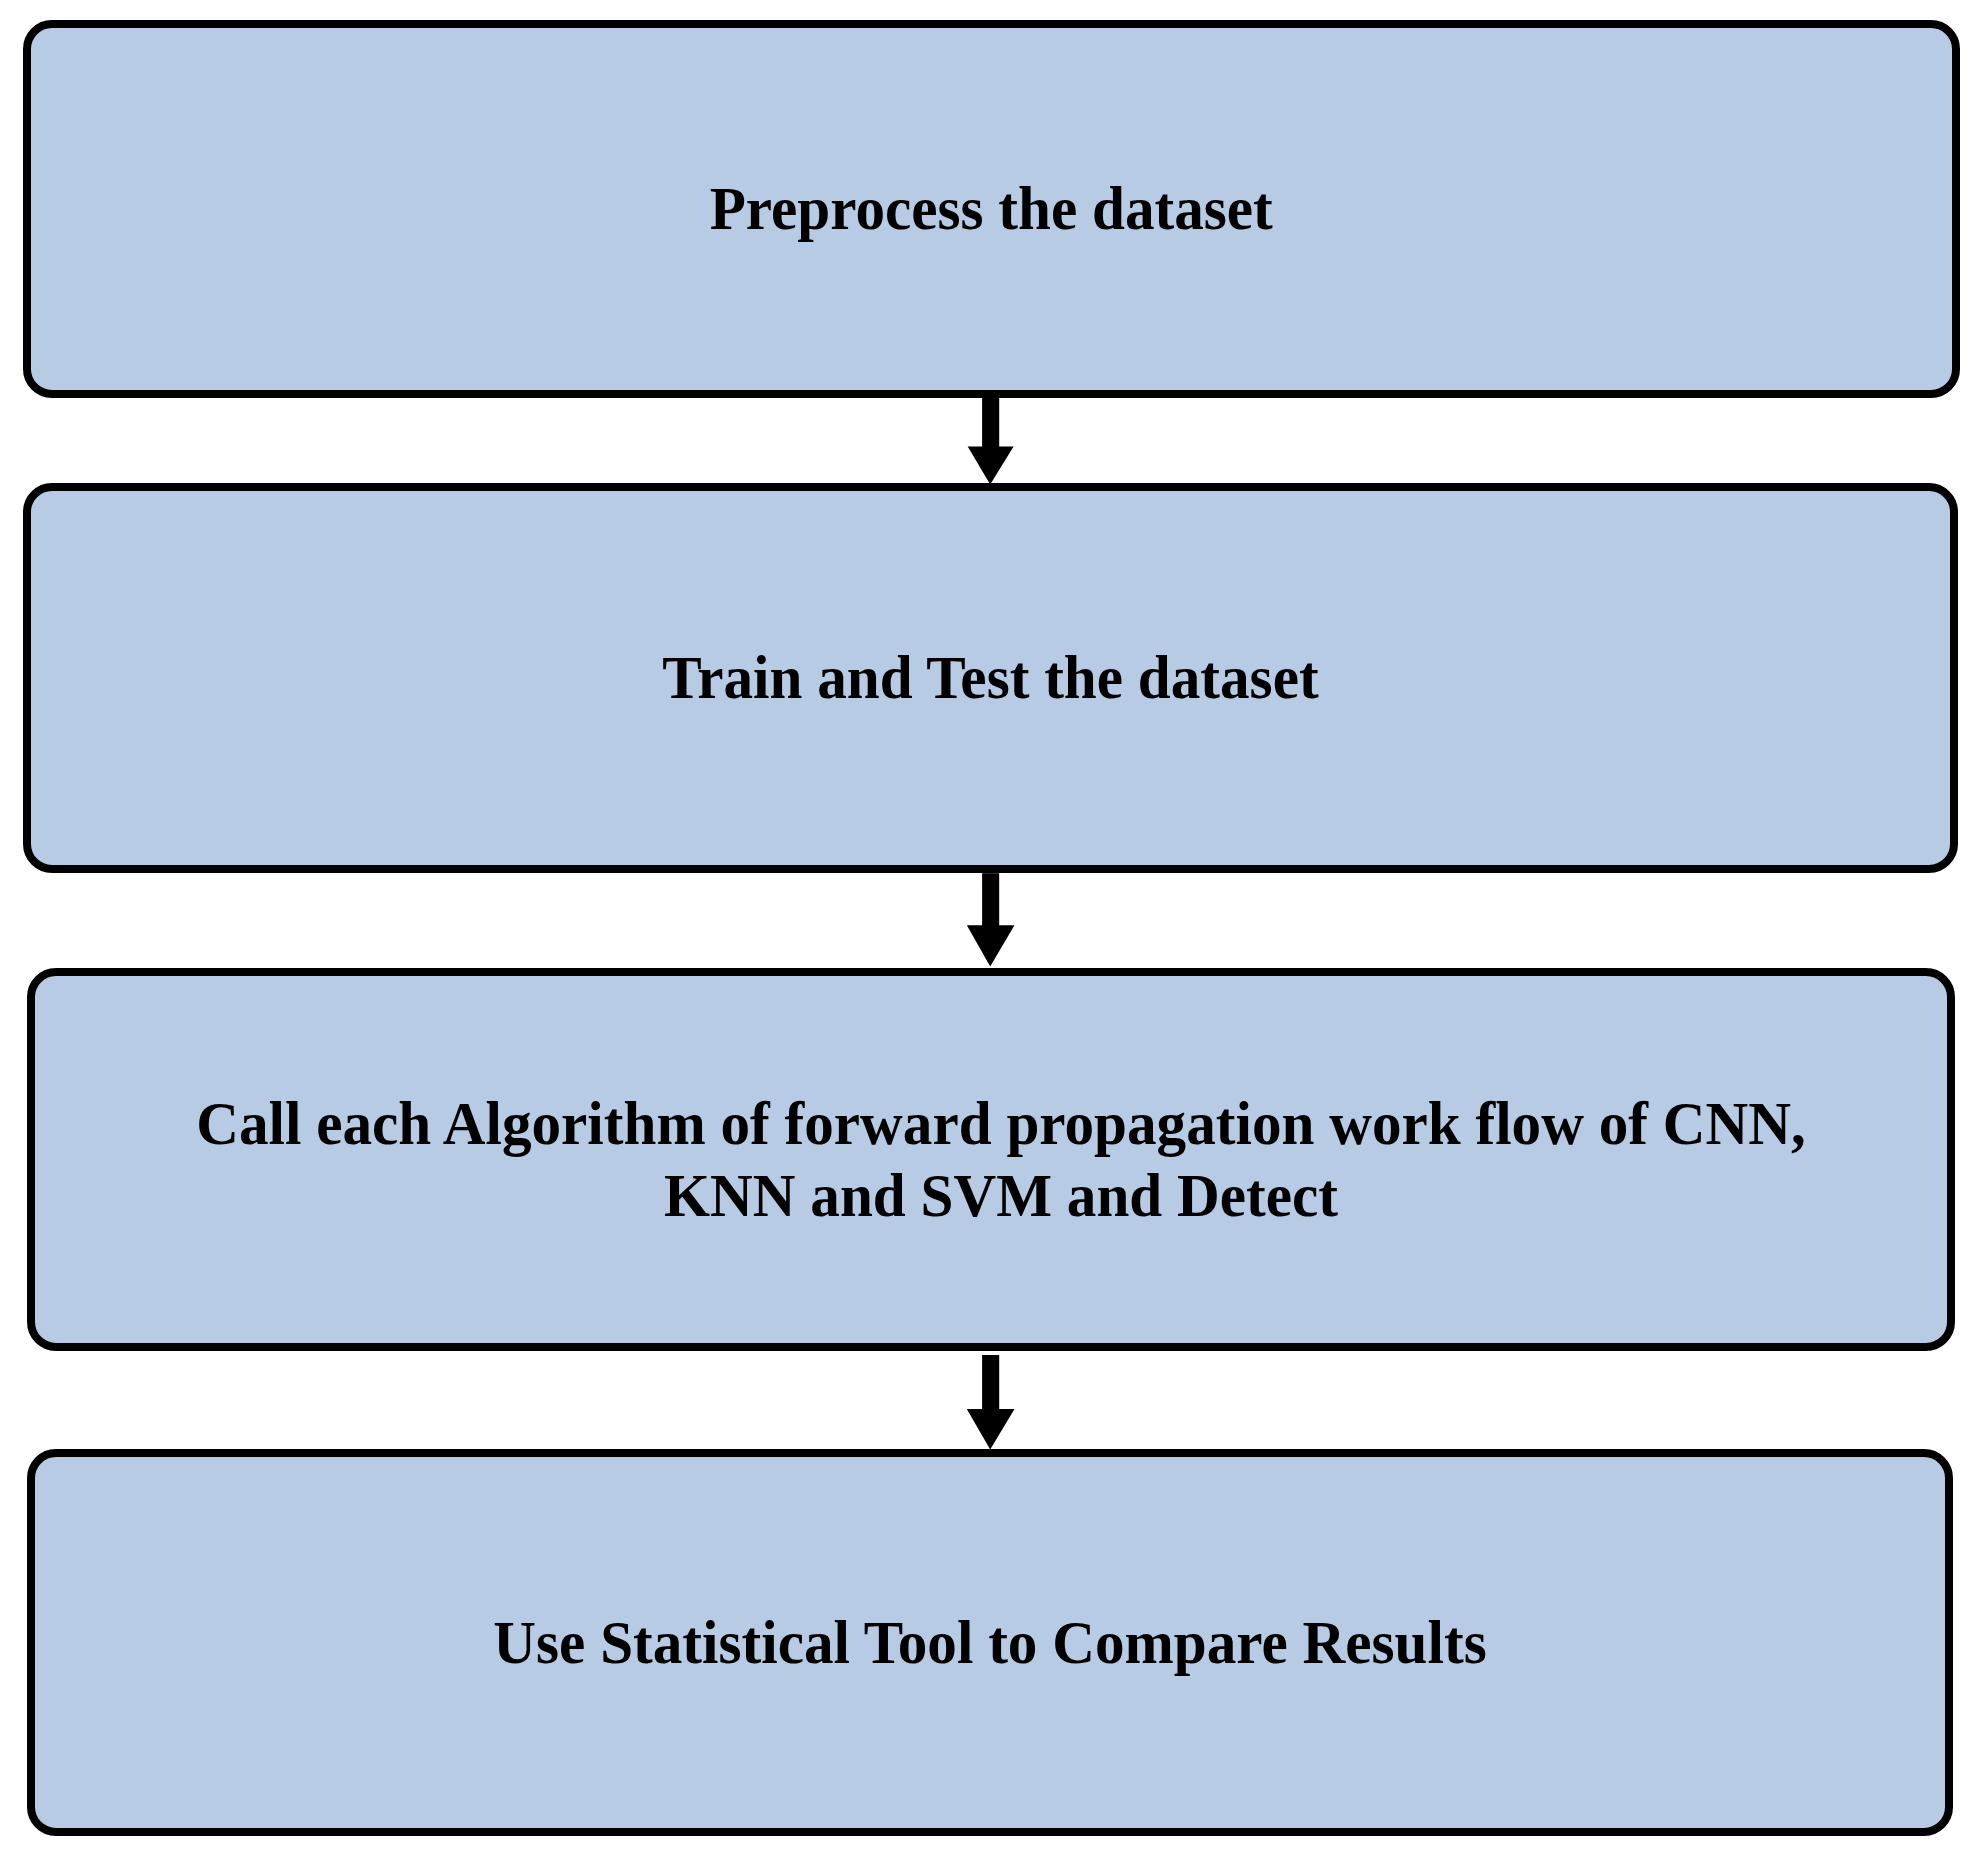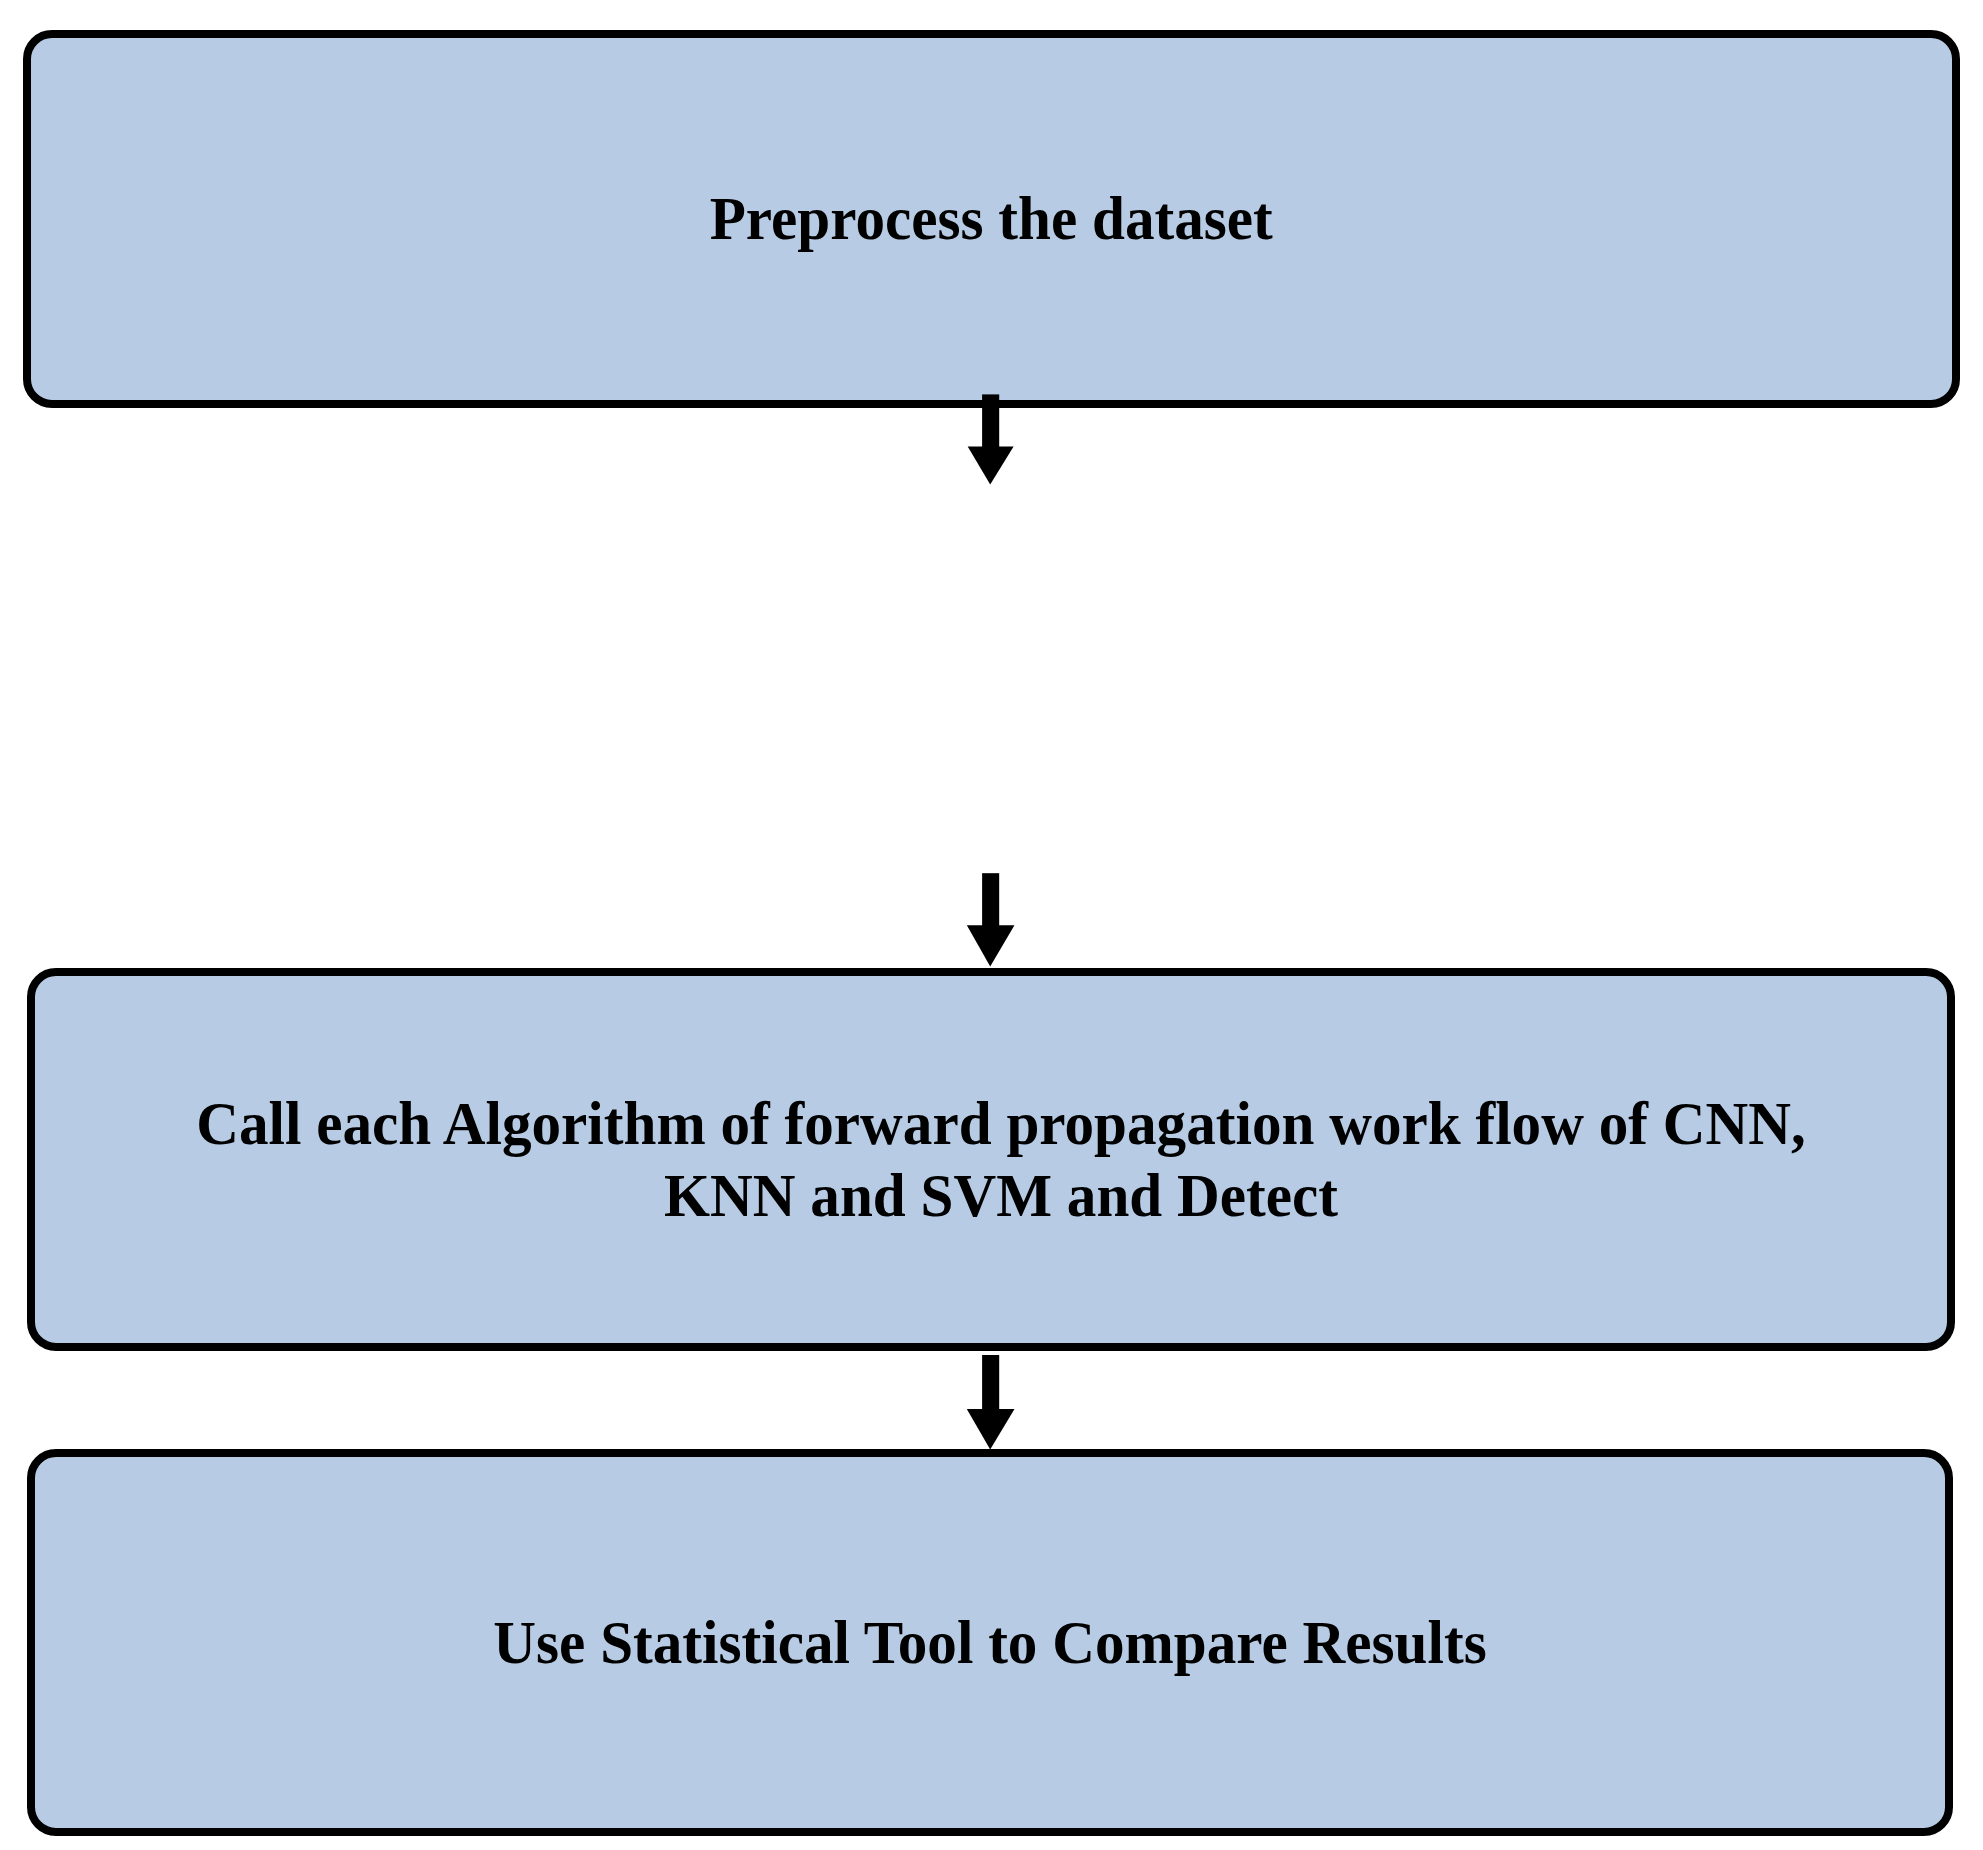--- a/index.html
+++ b/index.html
@@ -34,21 +34,21 @@
     font-family: "Liberation Serif", "DejaVu Serif", serif;
     font-weight: bold;
     font-size: 61px;
     line-height: 1.18;
     color: #000000;
     letter-spacing: 0px;
     padding: 0 36px;
     transform: scaleX(0.97);
   }
   
-  #node-1 { left: 22.5px;  top: 30px;   width: 1937px; height: 378px; }
+  #node-1 { left: 22.5px;  top: 20px;   width: 1937px; height: 378px; }
   #node-2 { left: 22.5px;  top: 483px;  width: 1935px; height: 390px; }
   #node-3 { left: 27px;  top: 968px; width: 1928px; height: 383px; padding-left: 20px; }
   #node-4 { left: 27px;  top: 1449px; width: 1926px; height: 387px; }
 
   #node-3 .node-label { padding: 0 54px; }
 
   .connector {
     position: absolute;
     left: 0;
     width: 1984px;
@@ -70,20 +70,23 @@
 
   <div class="connector" id="connector-1">
     <svg width="1984" height="99" viewBox="0 0 2204 110" xmlns="http://www.w3.org/2000/svg" aria-hidden="true">
       <g>
         <rect x="1091" y="6" width="19" height="62" fill="#000000"></rect>
         <polygon points="1075,64 1126,64 1100,106" fill="#000000"></polygon>
       </g>
     </svg>
   </div>
 
+  <div class="node" id="node-2">
+    <span class="node-label">Train and Test the dataset</span>
+  </div>
 
   <div class="connector" id="connector-2">
     <svg width="1984" height="106" viewBox="0 0 2204 118" xmlns="http://www.w3.org/2000/svg" aria-hidden="true">
       <g>
         <rect x="1091" y="8" width="19" height="62" fill="#000000"></rect>
         <polygon points="1074,66 1127,66 1100,112" fill="#000000"></polygon>
       </g>
     </svg>
   </div>
 

